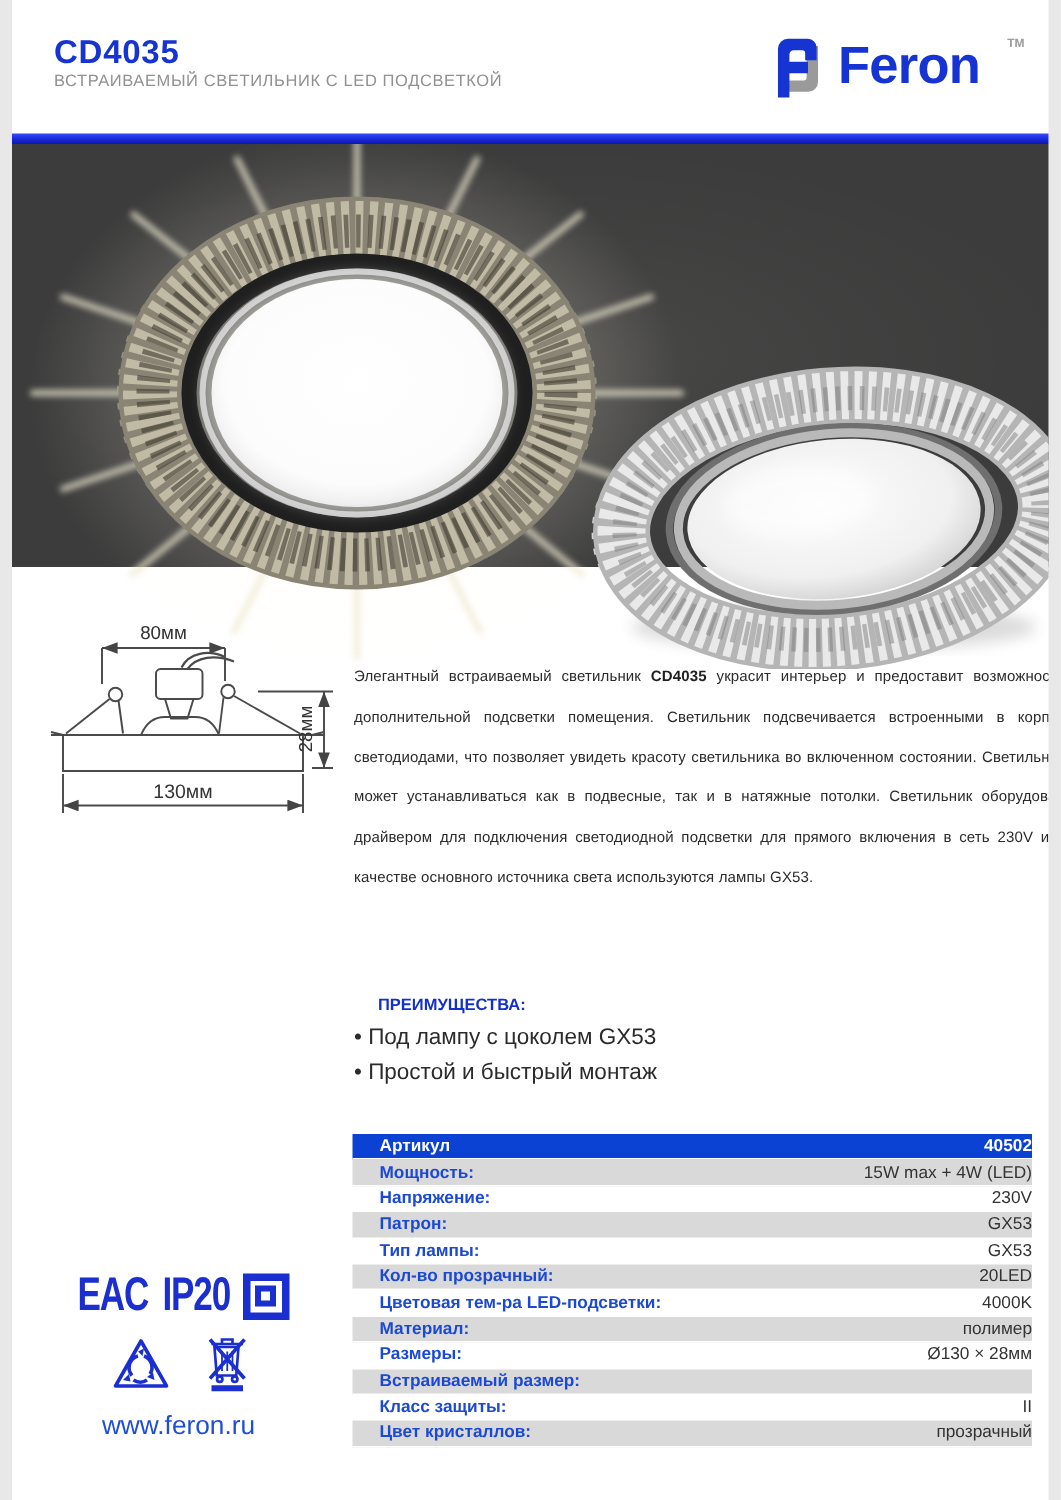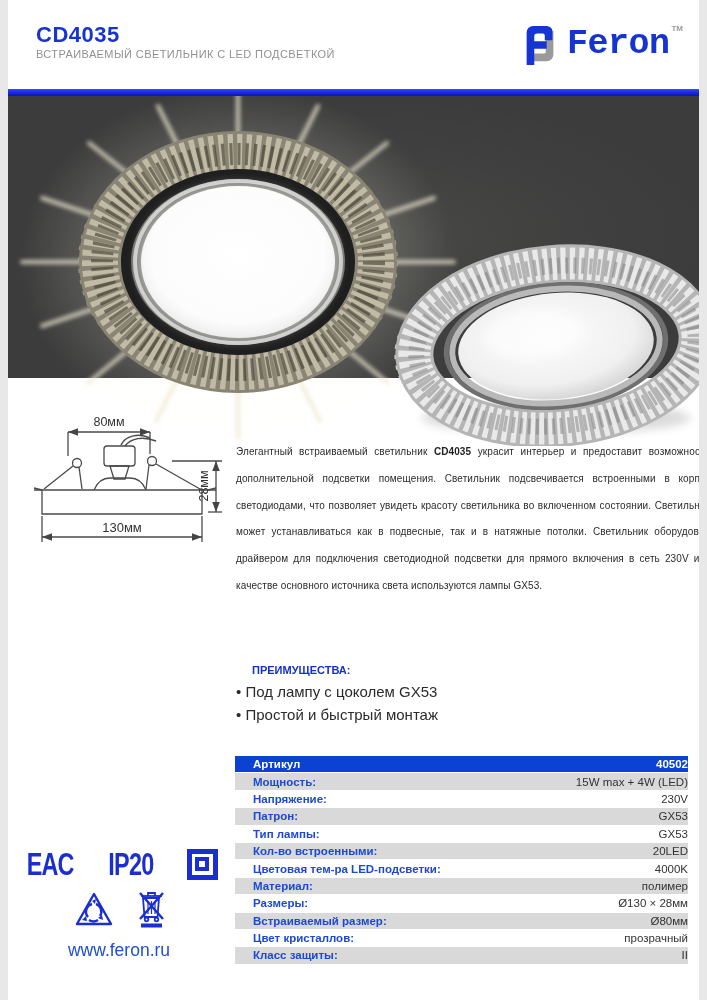--- a/index.html
+++ b/index.html
@@ -5,22 +5,22 @@
   html,body{margin:0;padding:0;background:#e8e8e8;}
   .page{position:relative;width:691px;height:1000px;margin:0 auto;background:#ffffff;
         font-family:"Liberation Sans","DejaVu Sans",sans-serif;overflow:hidden;}
 
   
   .model-title{position:absolute;left:28px;top:22px;font-size:22px;font-weight:bold;
                color:#1634d2;letter-spacing:.5px;}
   .model-subtitle{position:absolute;left:28px;top:48px;font-size:11px;color:#919191;letter-spacing:.4px;}
   .logo{position:absolute;right:16px;top:22px;display:flex;align-items:flex-start;}
   .logo-mark{width:42px;height:46px;margin-right:6px;}
-  .logo-text{font-size:35px;font-weight:bold;color:#1634d2;letter-spacing:-.5px;line-height:44px;font-family:Liberation Mono, monospace;}
-  .logo-tm{font-size:8px;color:#9a9a9a;font-weight:bold;margin-left:2px;margin-top:2px;}
+  .logo-text{font-size:35px;font-weight:bold;color:#1634d2;letter-spacing:-.5px;line-height:44px;}
+  .logo-tm{font-size:8px;color:#9a9a9a;font-weight:bold;margin-left:18px;margin-top:2px;}
 
   .blue-divider{position:absolute;left:0;top:89px;width:707px;height:7px;
                 background:linear-gradient(#3a4cf2 0%,#1c2ce2 45%,#0c16ae 100%);}
 
   
   .photo-svg{position:absolute;left:0;top:96px;width:707px;height:350px;display:block;}
 
   
   .drawing-svg{position:absolute;left:14px;top:408px;width:206px;height:148px;}
   .drawing-svg text{font-family:"Liberation Sans","DejaVu Sans",sans-serif;fill:#333;}
@@ -42,21 +42,21 @@
             font-size:11.5px;}
   .spec-row:nth-child(even){background:#d9d9d9;}
   .spec-row:first-child{background:#0b42d4;gap:36px;}
   .spec-label{width:45%;padding-left:18px;color:#1c49d4;font-weight:bold;white-space:nowrap;}
   .spec-value{width:55%;text-align:right;color:#333;}
   .spec-row:first-child .spec-label,
   .spec-row:first-child .spec-value{color:#fff;font-weight:bold;}
 
   
   .certs{position:absolute;left:22px;top:845px;width:178px;}
-  .cert-row1{display:flex;align-items:center;justify-content:center;height:38px;gap:25px;}
+  .cert-row1{display:flex;align-items:center;justify-content:center;height:38px;}
   .cert-text{font-size:30px;font-weight:800;color:#1b2fd0;transform:scale(.78,1.05);
              transform-origin:center;letter-spacing:-1px;white-space:nowrap;}
   .cert-eac{margin-right:-4px;}
   .cert-ip{margin-right:2px;}
   .class-ii{position:relative;width:21px;height:21px;border:5px solid #1b2fd0;flex:0 0 auto;}
   .class-ii-inner{position:absolute;left:3.5px;top:3.5px;width:6px;height:6px;border:4px solid #1b2fd0;}
   .cert-row2{display:flex;align-items:center;justify-content:center;gap:24px;margin-top:6px;height:40px;}
   .website{display:block;margin-top:11px;text-align:center;font-size:17.5px;color:#1d4ed8;
            text-decoration:none;}
 </style>
@@ -218,46 +218,45 @@
     </div>
       <div class="spec-row">
       <span class="spec-label">Патрон:</span>
       <span class="spec-value">GX53</span>
     </div>
       <div class="spec-row">
       <span class="spec-label">Тип лампы:</span>
       <span class="spec-value">GX53</span>
     </div>
       <div class="spec-row">
-      <span class="spec-label">Кол-во встроенными:</span>
+      <span class="spec-label">Кол-во прозрачный:</span>
       <span class="spec-value">20LED</span>
     </div>
       <div class="spec-row">
       <span class="spec-label">Цветовая тем-ра LED-подсветки:</span>
       <span class="spec-value">4000K</span>
     </div>
       <div class="spec-row">
       <span class="spec-label">Материал:</span>
       <span class="spec-value">полимер</span>
     </div>
       <div class="spec-row">
       <span class="spec-label">Размеры:</span>
       <span class="spec-value">Ø130 × 28мм</span>
     </div>
       <div class="spec-row">
       <span class="spec-label">Встраиваемый размер:</span>
-      <span class="spec-value">Ø80мм</span>
+    </div>
+      <div class="spec-row">
+      <span class="spec-label">Класс защиты:</span>
+      <span class="spec-value">II</span>
     </div>
       <div class="spec-row">
       <span class="spec-label">Цвет кристаллов:</span>
       <span class="spec-value">прозрачный</span>
-    </div>
-      <div class="spec-row">
-      <span class="spec-label">Класс защиты:</span>
-      <span class="spec-value">II</span>
     </div>
     </div>
 
   <div class="certs">
     <div class="cert-row1">
       <span class="cert-text cert-eac">EAC</span>
       <span class="cert-text cert-ip">IP20</span>
       <span class="class-ii">
           <span class="class-ii-inner"></span>
         </span>

